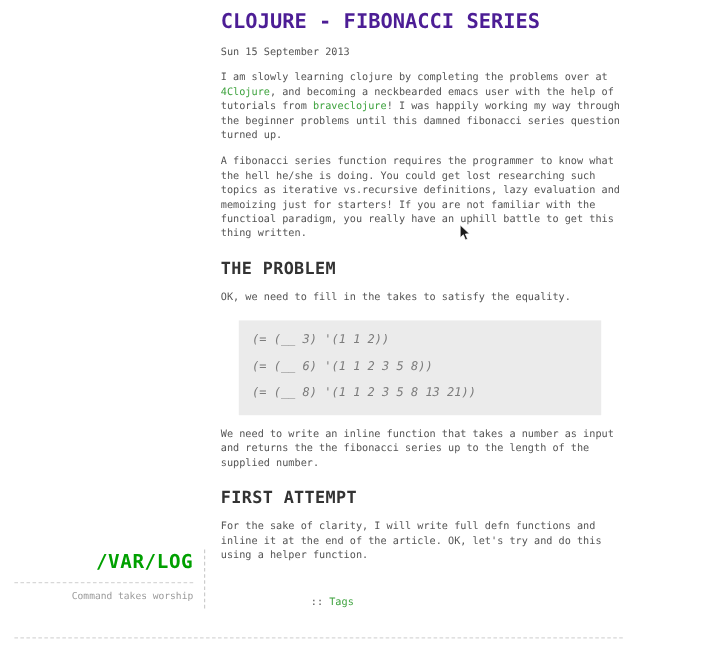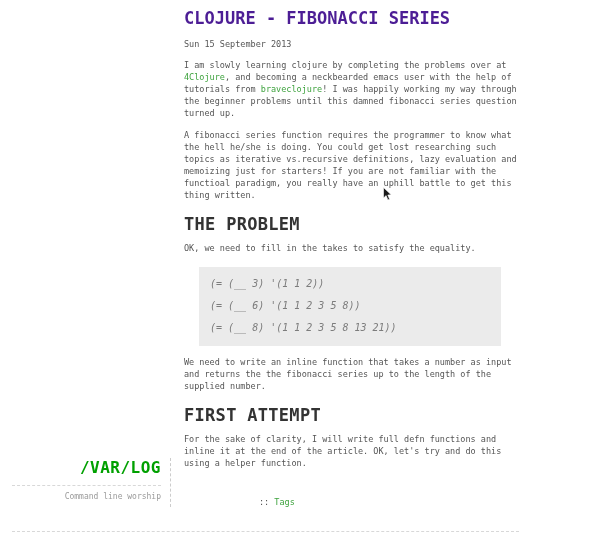--- a/index.html
+++ b/index.html
@@ -12,42 +12,42 @@
   .site-title { font-size:16px; font-weight:bold; color:#00A000; margin:0; line-height:20px; letter-spacing:0.5px; white-space:nowrap; }
   .sidebar-rule { border:0; border-top:1px dashed #d8d8d8; margin:7px 0 6px 0; }
   .site-subtitle { font-size:8px; color:#9a9a9a; margin:0; line-height:10px; }
 
   
   .content { flex:1; padding-left:13px; max-width:333px; }
   .article-title { font-size:17px; font-weight:bold; color:#4c1d95; margin:8px 0 0 0; line-height:20px; white-space:nowrap; }
   .date { font-size:8.5px; color:#555555; margin-top:11px; line-height:10px; }
   p.body-text { font-size:8.5px; line-height:12px; margin:10px 0 0 0; color:#555555; }
   a.inline-link { color:#3FA33F; text-decoration:none; }
-  h3.section-heading { font-size:17px; font-weight:bold; color:#333333; margin:16px 0 0 0; line-height:15px; letter-spacing:0.3px; }
+  h3.section-heading { font-size:14px; font-weight:bold; color:#333333; margin:16px 0 0 0; line-height:15px; letter-spacing:0.3px; }
   pre.code-block { background:#EBEBEB; color:#7c7c7c; font-style:italic; font-size:10px; line-height:11px; font-family:"DejaVu Sans Mono", monospace; margin:13px 16px 0 15px; padding:11px 8px 13px 11px; white-space:pre; }
   .tags-line { margin:28px 0 0 75px; font-size:8.5px; color:#555555; }
   .tags-line a { color:#3FA33F; text-decoration:none; }
 
   
   .footer-rule { border:0; border-top:1px dashed #d8d8d8; margin:24px 0 0 0; }
 
   
   .cursor { position:absolute; left:383px; top:187px; width:9px; height:14px; pointer-events:none; }
 </style>
 </head>
 <body>
 
 <div class="page">
 
   <div class="cols">
 
     <aside class="sidebar">
       <h1 class="site-title">/VAR/LOG</h1>
       <hr class="sidebar-rule">
-      <p class="site-subtitle">Command line worship</p>
+      <p class="site-subtitle">Command takes worship</p>
     </aside>
 
     <main class="content">
       <h2 class="article-title">CLOJURE - FIBONACCI SERIES</h2>
       <div class="date">Sun 15 September 2013</div>
 
       <p class="body-text"><span>I am slowly learning clojure by completing the problems over at </span><a href="#" class="inline-link">4Clojure</a><span>, and becoming a neckbearded emacs user with the help of tutorials from </span><a href="#" class="inline-link">braveclojure</a><span>! I was happily working my way through the beginner problems until this damned fibonacci series question turned up.</span></p>
 
       <p class="body-text">A fibonacci series function requires the programmer to know what the hell he/she is doing. You could get lost researching such topics as iterative vs.recursive definitions, lazy evaluation and memoizing just for starters! If you are not familiar with the functioal paradigm, you really have an uphill battle to get this thing written.</p>
 

